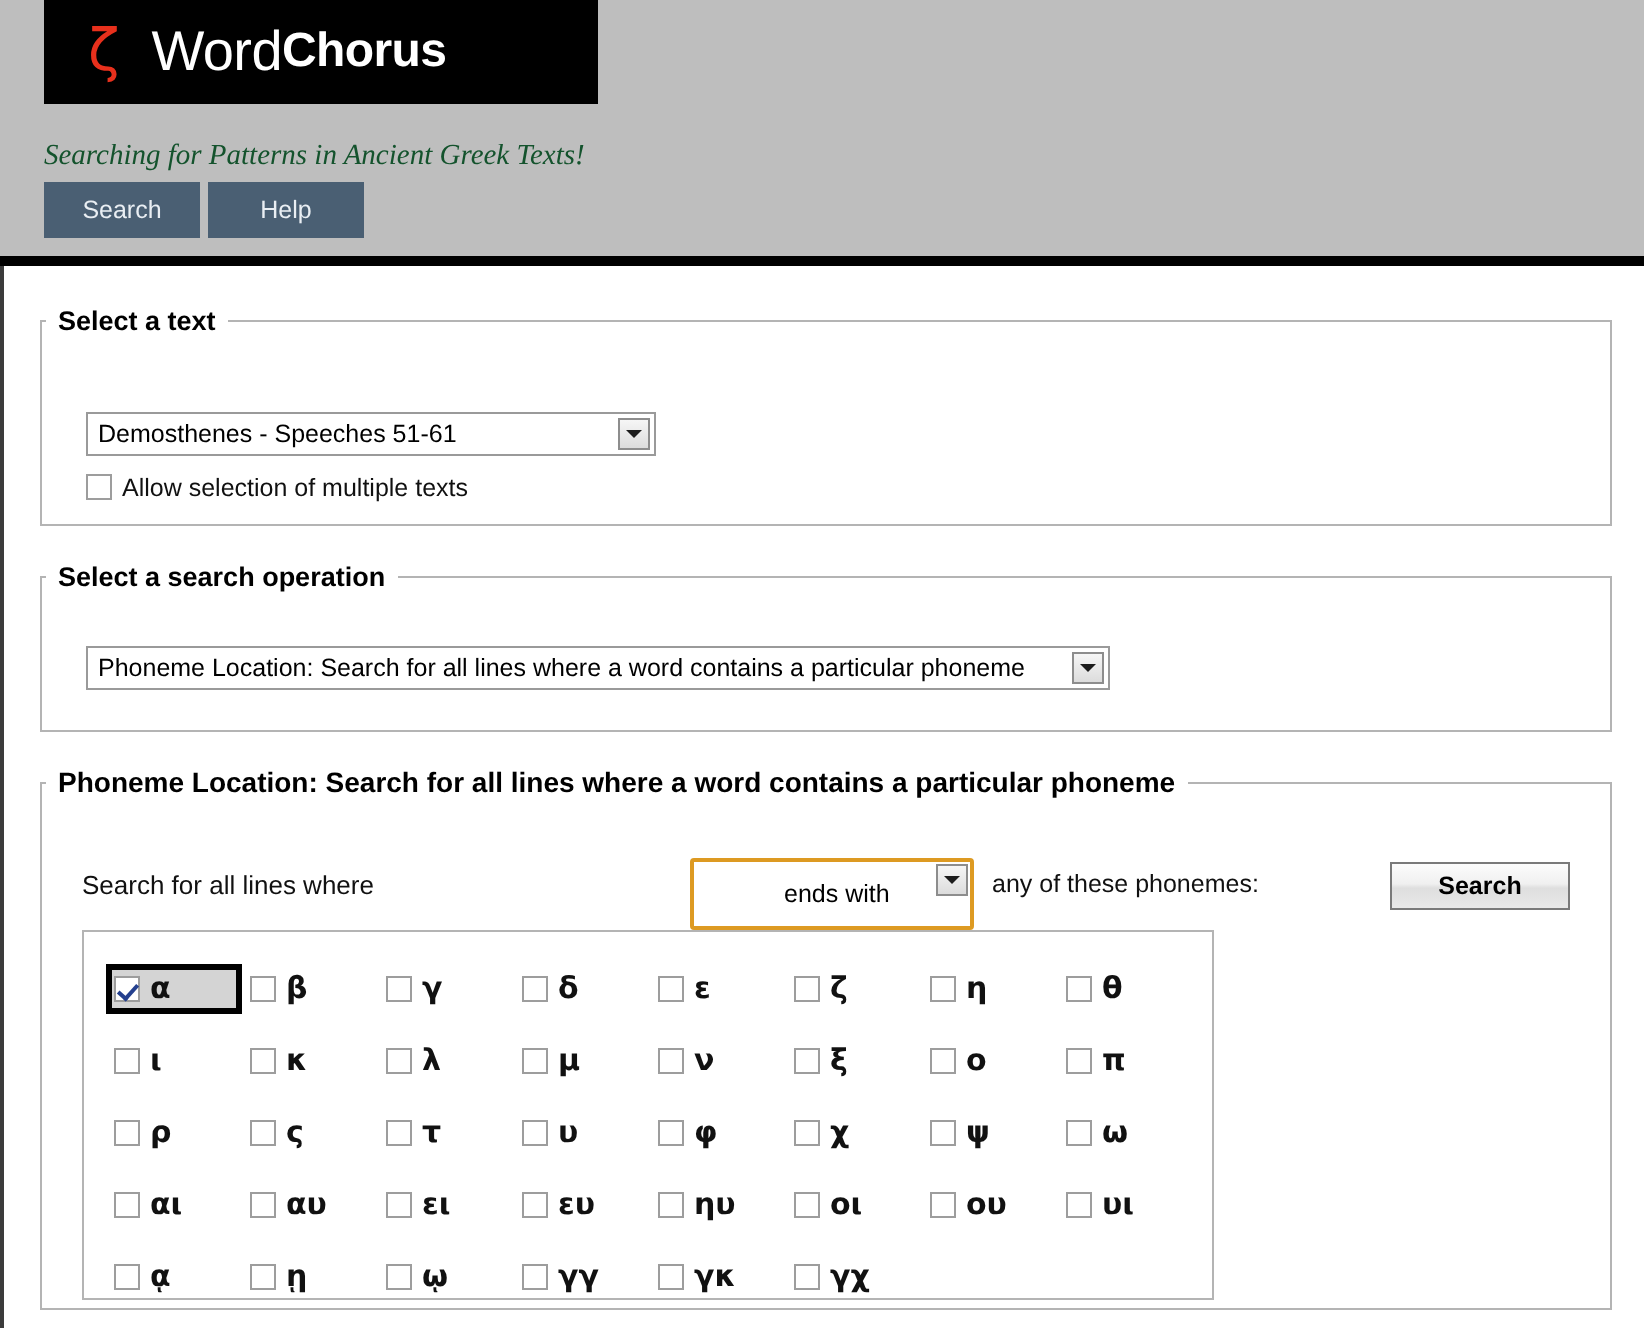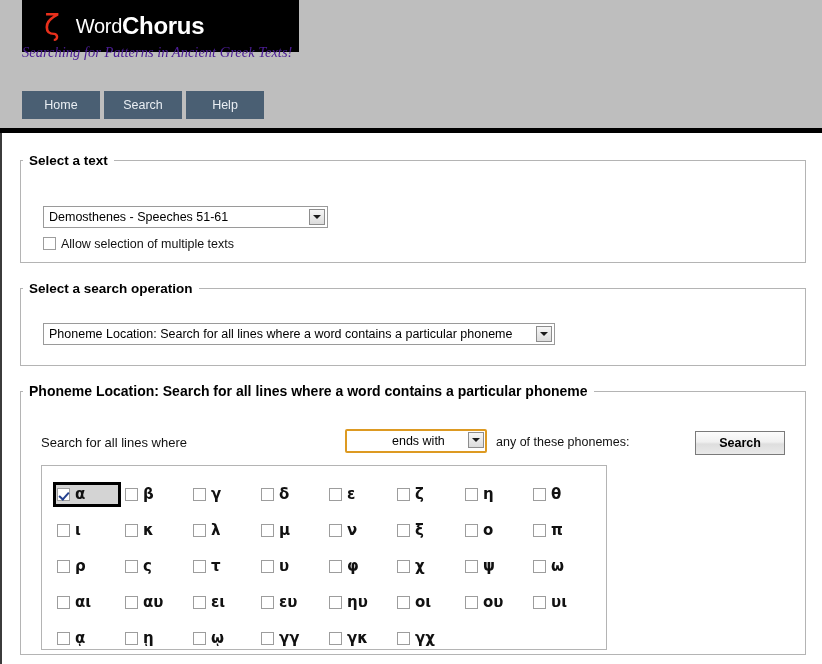--- a/index.html
+++ b/index.html
@@ -33,38 +33,38 @@
     font-family: "DejaVu Sans", sans-serif;
     font-size: 29px;
     line-height: 1;
     margin-right: 16px;
     position: relative;
     top: -1px;
   }
   #logo-word {
     color: #ffffff;
     font-family: "Liberation Sans", sans-serif;
-    font-size: 20px;
+    font-size: 28px;
     font-weight: normal;
     letter-spacing: -0.3px;
   }
   #logo-chorus {
     color: #ffffff;
     font-family: Liberation Sans, sans-serif;
     font-size: 24px;
     font-weight: bold;
     letter-spacing: -0.3px;
   }
   #tagline {
     position: absolute;
-    left: 22px; top: 44px;
+    left: 22px; top: 70px;
     font-family: "Liberation Serif", serif;
     font-style: italic;
     font-size: 14.5px;
-    color: #4c1d95;
+    color: #14532d;
     white-space: nowrap;
   }
   #navbar {
     position: absolute;
     left: 22px; top: 91px;
     display: flex;
     gap: 4px;
   }
   .nav-btn {
     background: #4a5f73;
@@ -151,21 +151,21 @@
   }
   .sel.focused {
     border: 2px solid #dd9a22;
     border-radius: 2px;
   }
   .sel.focused .arrow-btn { right: 1px; top: 1px; }
 
   #sel-text { left: 22px; top: 38px; width: 285px; }
   #sel-op   { left: 22px; top: 27px; width: 512px; }
   #sel-word { left: 168px; top: 0px; width: 134px; }
-  #sel-pos  { left: 304px; top: -2px; width: 142px; height: 24px; padding-left: 45px; }
+  #sel-pos  { left: 304px; top: -2px; width: 142px; height: 36px; padding-left: 45px; }
 
   .cbx {
     display: inline-block;
     width: 13px; height: 13px;
     border: 1px solid #9d9d9d;
     background: #ffffff;
     vertical-align: middle;
     position: relative;
     flex: 0 0 auto;
     cursor: pointer;
@@ -275,21 +275,20 @@
 
   <div id="logo-box">
     <span id="logo-zeta">ζ</span>
     <span id="logo-word">Word</span>
     <span id="logo-chorus">Chorus</span>
   </div>
 
   <div id="tagline">Searching for Patterns in Ancient Greek Texts!</div>
 
   <div id="navbar">
-    <div class="nav-btn">Home</div>
     <div class="nav-btn">Search</div>
     <div class="nav-btn">Help</div>
   </div>
 </div>
 <div id="header-rule"></div>
 
 <div id="content">
 
   <fieldset class="box" id="fs-text">
     <legend>Select a text</legend>

